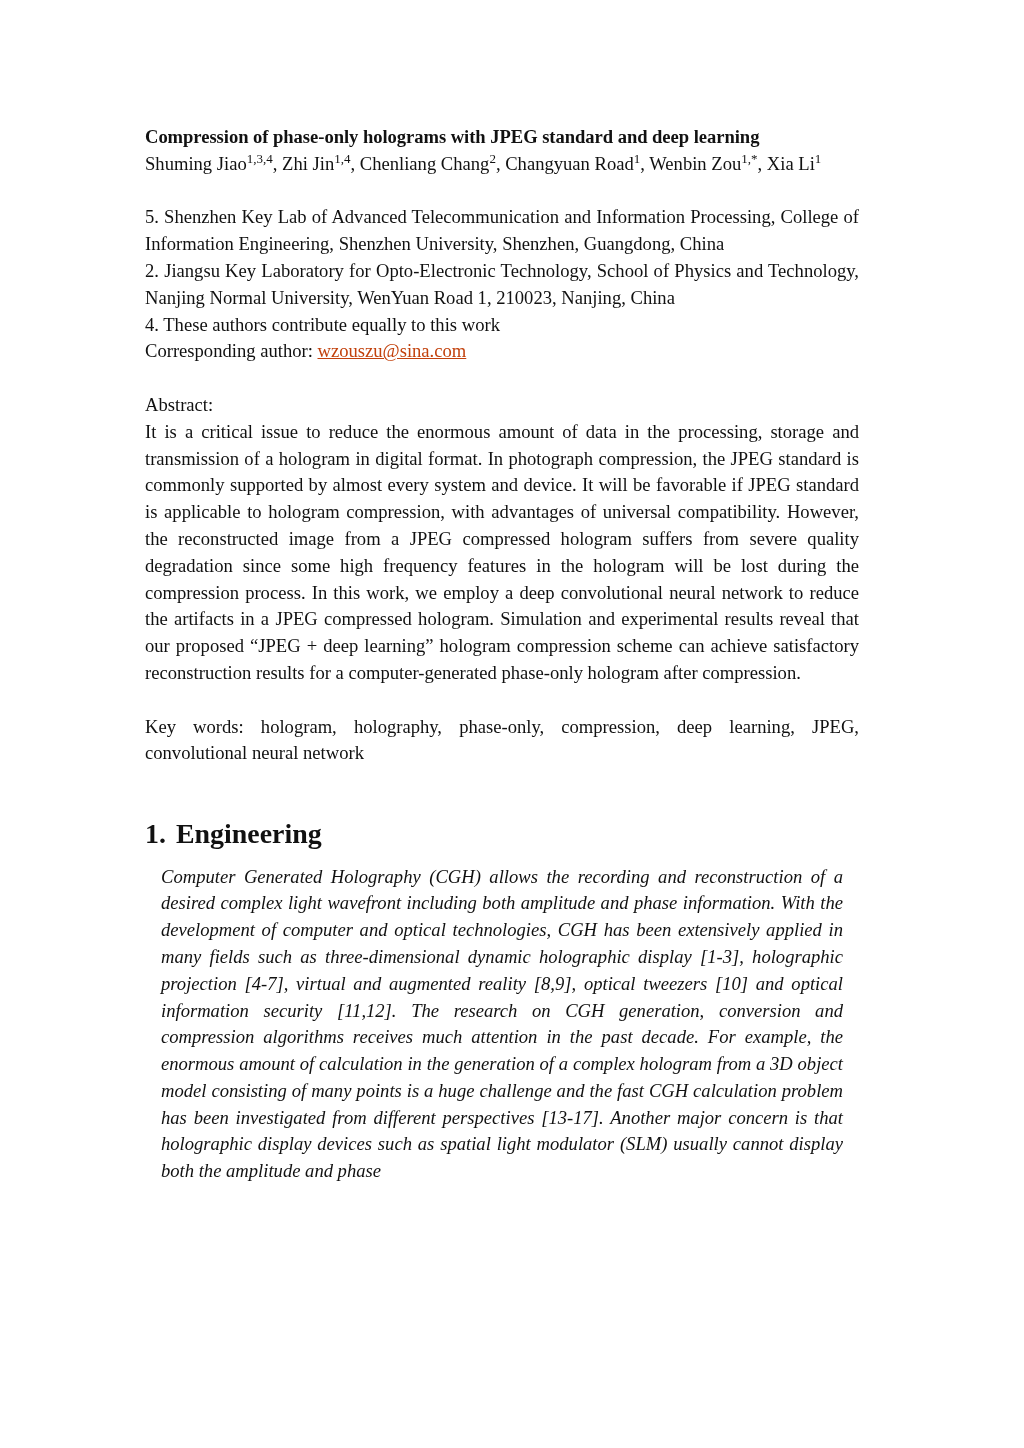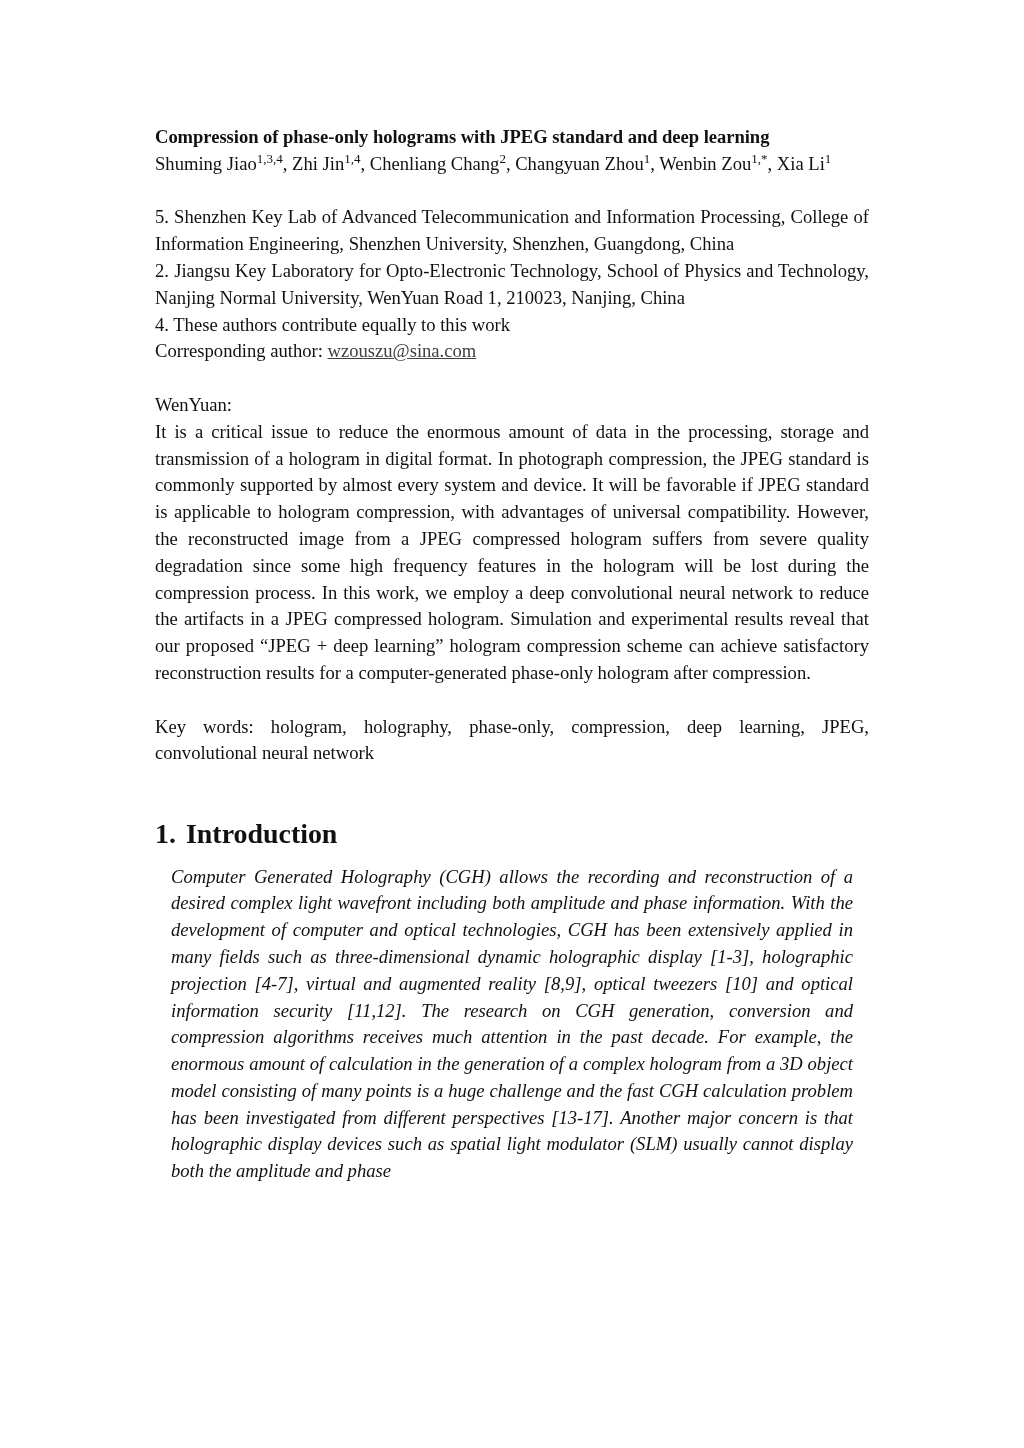--- a/index.html
+++ b/index.html
@@ -10,21 +10,21 @@
     body {
       width: 1024px;
       height: 1448px;
       position: relative;
       overflow: hidden;
       font-family: "Liberation Serif", serif;
       color: #111111;
     }
     .page {
       position: absolute;
-      left: 155px;
+      left: 145px;
       top: 124px;
       width: 714px;
       font-size: 18.6px;
       line-height: 26.8px;
     }
     .title {
       font-weight: bold;
       margin: 0;
       font-size: 18.6px;
       line-height: 26.8px;
@@ -54,21 +54,21 @@
     .para-last-left {
       margin: 0;
       text-align: justify;
       text-align-last: left;
     }
     .line {
       margin: 0;
       display: block;
     }
     a.email {
-      color: #404040;
+      color: #c2410c;
       text-decoration: underline;
     }
     .section-heading {
       font-weight: bold;
       margin: 0;
     }
     .section-heading .num {
       display: inline-block;
       width: 31px;
     }
@@ -77,41 +77,41 @@
 <body>
 
 <div class="page">
 
   <h1 class="title">Compression of phase-only holograms with JPEG standard and deep learning</h1>
 
   <p class="authors">
     <span><span>Shuming Jiao</span><sup>1,3,4</sup><span>, </span></span>
     <span><span>Zhi Jin</span><sup>1,4</sup><span>, </span></span>
     <span><span>Chenliang Chang</span><sup>2</sup><span>, </span></span>
-    <span><span>Changyuan Zhou</span><sup>1</sup><span>, </span></span>
+    <span><span>Changyuan Road</span><sup>1</sup><span>, </span></span>
     <span><span>Wenbin Zou</span><sup>1,*</sup><span>, </span></span>
     <span><span>Xia Li</span><sup>1</sup></span>
   </p>
 
   <div class="spacer"></div>
 
   <div>
     <p class="para-last-left">5. Shenzhen Key Lab of Advanced Telecommunication and Information Processing, College of Information Engineering, Shenzhen University, Shenzhen, Guangdong, China</p>
     <p class="para-last-left">2. Jiangsu Key Laboratory for Opto-Electronic Technology, School of Physics and Technology, Nanjing Normal University, WenYuan Road 1, 210023, Nanjing, China</p>
     <p class="line">4. These authors contribute equally to this work</p>
     <p class="line"><span>Corresponding author: </span><a class="email">wzouszu@sina.com</a></p>
   </div>
 
   <div class="spacer"></div>
 
-  <p class="line">WenYuan:</p>
+  <p class="line">Abstract:</p>
   <p class="para-last-left">It is a critical issue to reduce the enormous amount of data in the processing, storage and transmission of a hologram in digital format. In photograph compression, the JPEG standard is commonly supported by almost every system and device. It will be favorable if JPEG standard is applicable to hologram compression, with advantages of universal compatibility. However, the reconstructed image from a JPEG compressed hologram suffers from severe quality degradation since some high frequency features in the hologram will be lost during the compression process. In this work, we employ a deep convolutional neural network to reduce the artifacts in a JPEG compressed hologram. Simulation and experimental results reveal that our proposed “JPEG + deep learning” hologram compression scheme can achieve satisfactory reconstruction results for a computer-generated phase-only hologram after compression.</p>
 
   <div class="spacer"></div>
 
   <p class="para-last-left">Key words: hologram, holography, phase-only, compression, deep learning, JPEG, convolutional neural network</p>
 
   <div class="spacer2"></div>
 
-  <h2 class="section-heading"><span class="num">1.</span><span>Introduction</span></h2>
+  <h2 class="section-heading"><span class="num">1.</span><span>Engineering</span></h2>
   <p class="para">Computer Generated Holography (CGH) allows the recording and reconstruction of a desired complex light wavefront including both amplitude and phase information. With the development of computer and optical technologies, CGH has been extensively applied in many fields such as three-dimensional dynamic holographic display [1-3], holographic projection [4-7], virtual and augmented reality [8,9], optical tweezers [10] and optical information security [11,12]. The research on CGH generation, conversion and compression algorithms receives much attention in the past decade. For example, the enormous amount of calculation in the generation of a complex hologram from a 3D object model consisting of many points is a huge challenge and the fast CGH calculation problem has been investigated from different perspectives [13-17]. Another major concern is that holographic display devices such as spatial light modulator (SLM) usually cannot display both the amplitude and phase</p>
 
 </div>
 
 </body></html>

